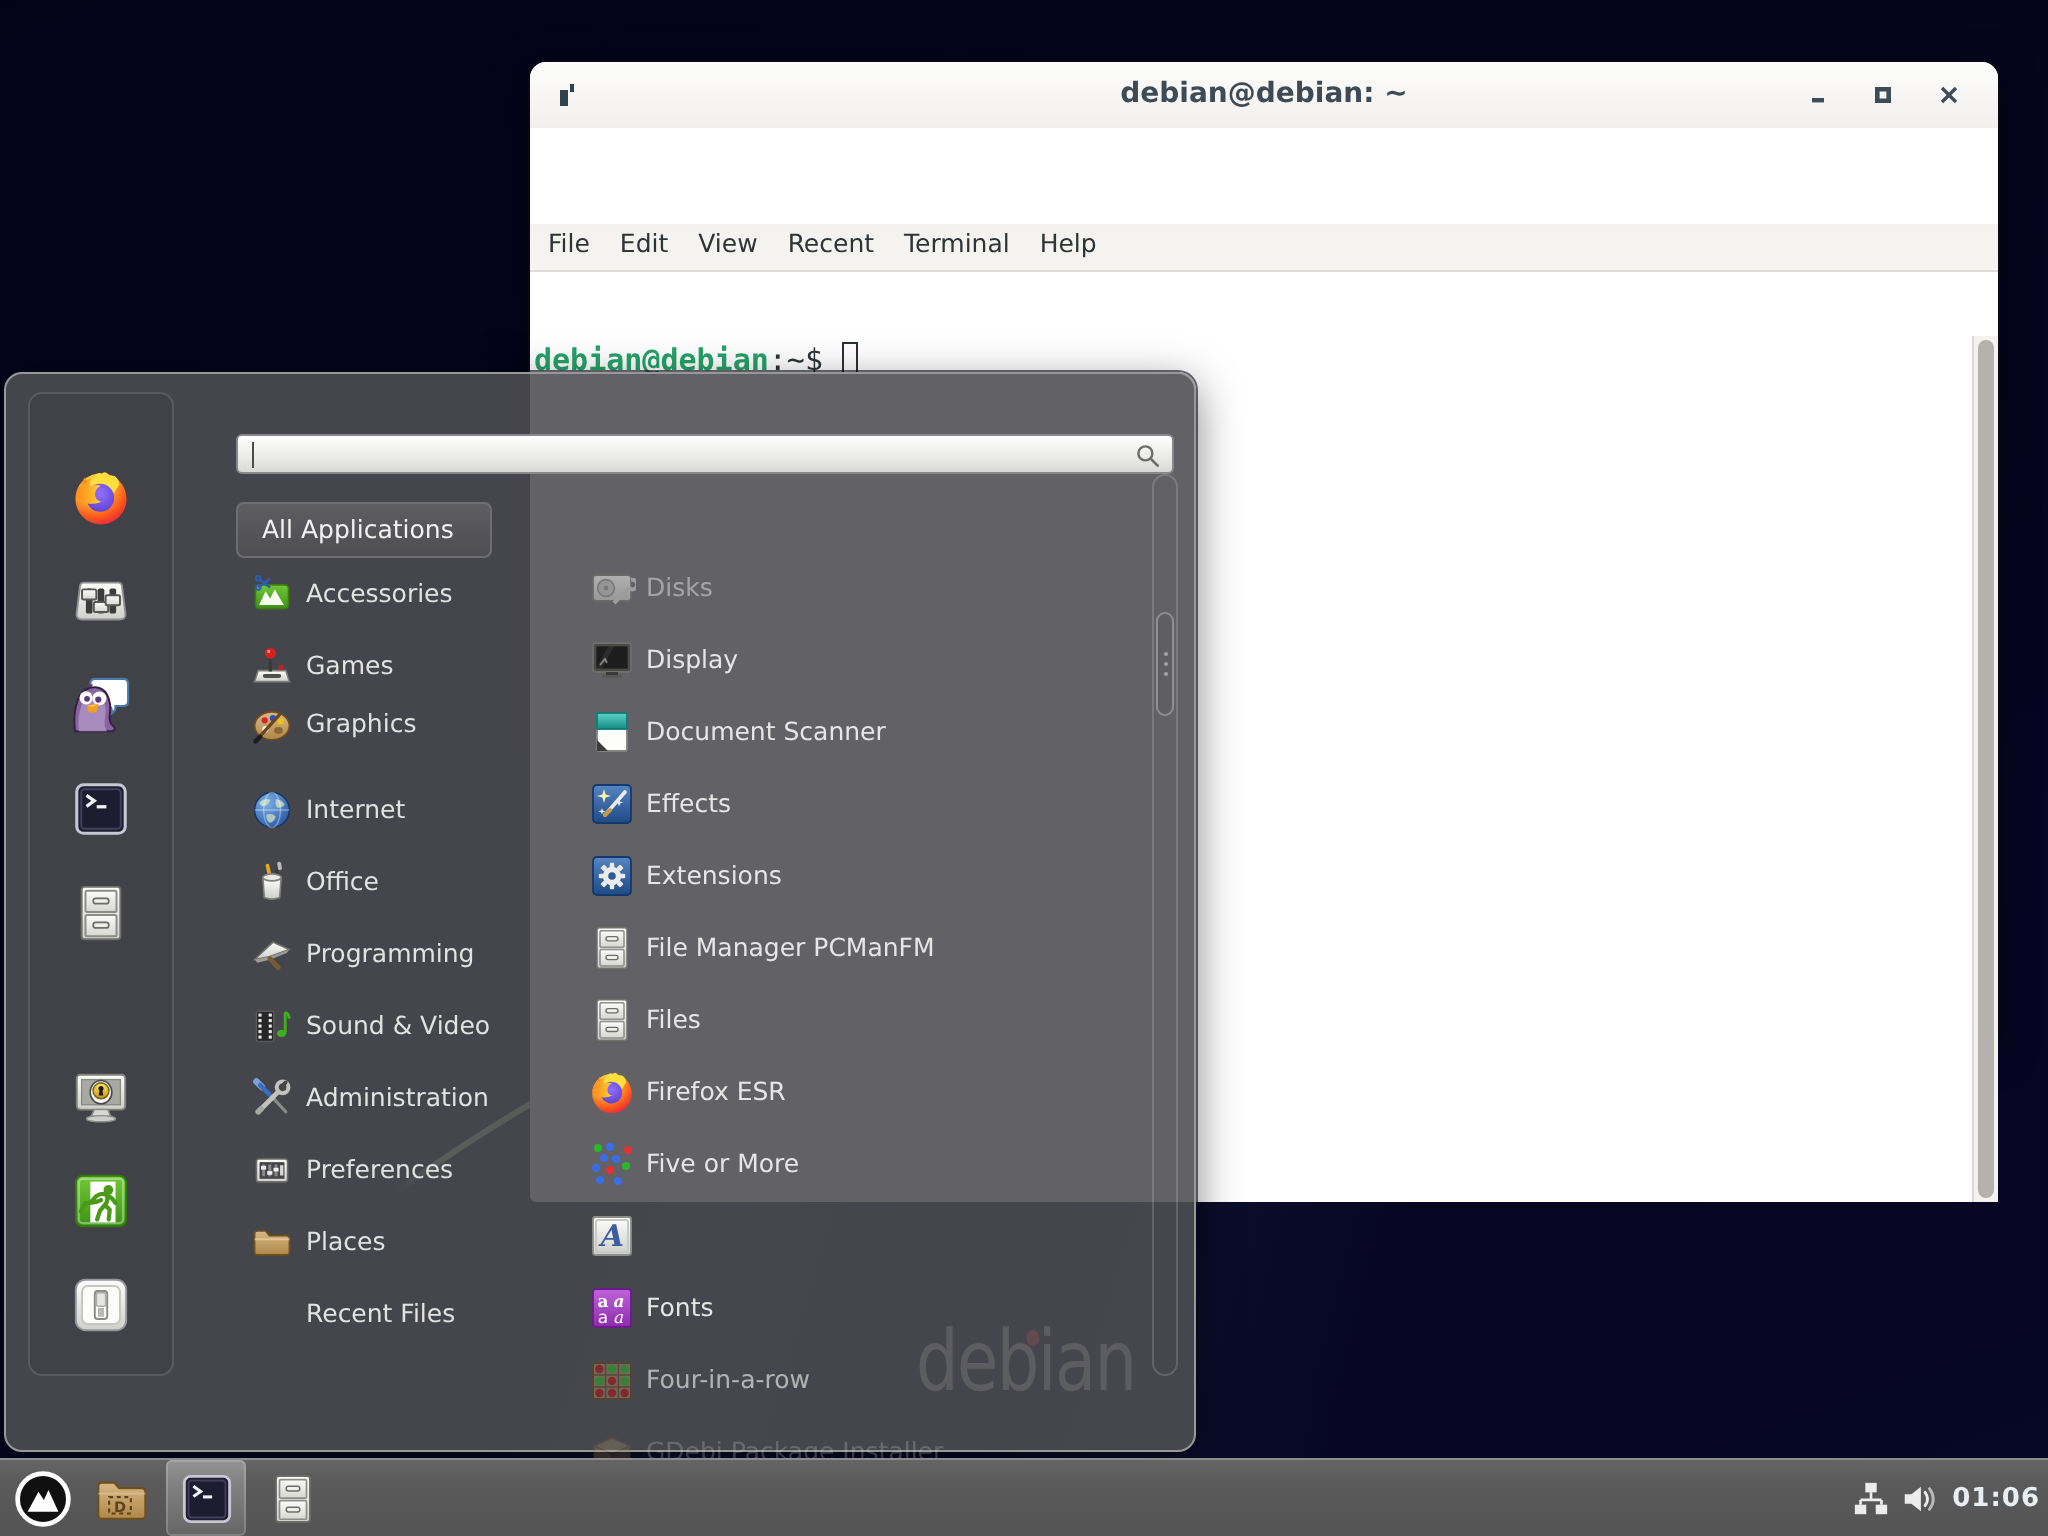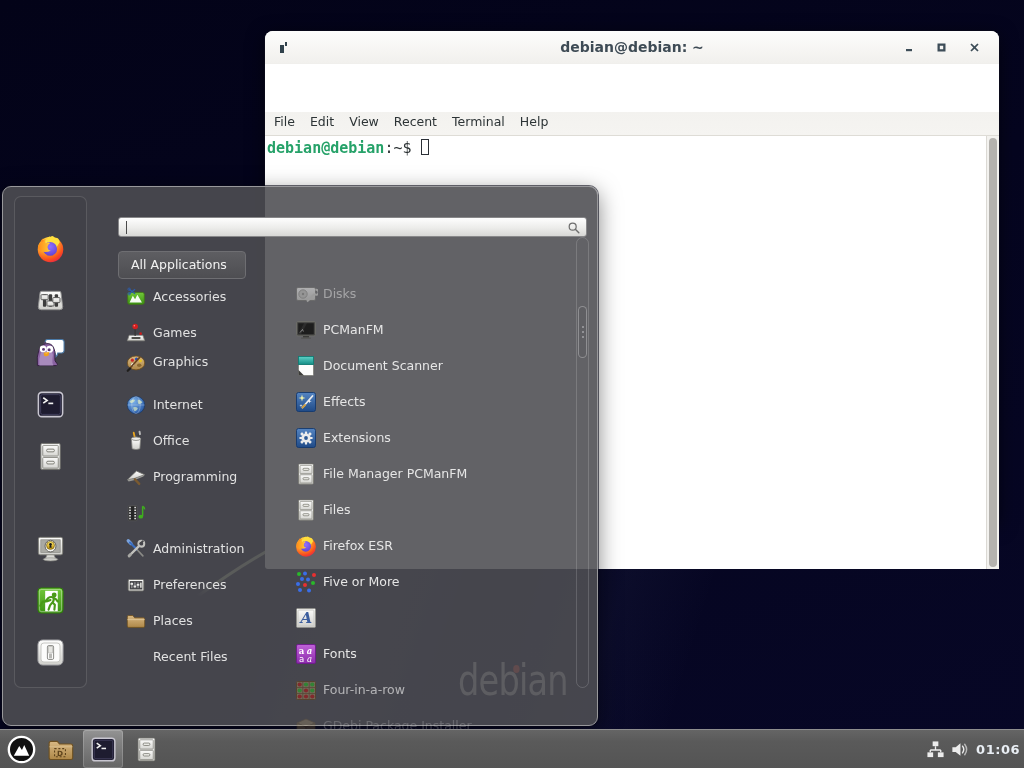--- a/index.html
+++ b/index.html
@@ -31,21 +31,21 @@
     text-align:center; font-weight:bold; font-size:14px; color:#3e4b55; }
   .term-appicon { position:absolute; left:15px; top:11px; width:8px; height:12px; }
   .term-appicon .bar { position:absolute; left:0; top:3px; width:4px; height:8px; background:#31424c; }
   .term-appicon .dot { position:absolute; left:4.5px; top:0; width:2px; height:4px; background:#31424c; }
   .term-btns { position:absolute; right:8px; top:0; height:33px; display:flex; align-items:center; }
   .term-btn { width:33px; height:33px; display:flex; align-items:center; justify-content:center; }
   .term-menubar { position:relative; height:24px; background:linear-gradient(180deg,#f3f2ef,#f5f4f1);
     border-bottom:1px solid #dedcd6; display:flex; align-items:flex-start; padding-left:9px;margin-top:48px; }
   .term-menuitem { font-size:12.5px; color:#2d3436; margin-right:15px; padding:2px 0; }
   .term-content { position:relative; height:433px; background:#ffffff; border-radius:0 0 3px 3px;
-    font-family:"DejaVu Sans Mono","Liberation Mono",monospace; font-size:15px; line-height:20px; }
+    font-family:"DejaVu Sans Mono","Liberation Mono",monospace; font-size:15px; line-height:20px;margin-top:32px; }
   .term-line { position:absolute; left:2px; top:2px; white-space:pre; color:#2e3436; }
   .p-user { color:#26a269; font-weight:bold; }
   .term-cursor { display:inline-block; width:8px; height:16px; border:1.5px solid #2b3036;
     vertical-align:-2px; margin-left:9px; }
   .term-scrollbar { position:absolute; right:0; top:0; width:13px; height:433px; background:#f3f2ef;
     border-left:1px solid #dbd9d4; }
   .term-thumb { position:absolute; left:2px; top:2px; width:8px; height:429px; background:#b4b2ae;
     border-radius:4px; }
 
   
@@ -597,20 +597,21 @@
       <div class="cat" style="top:210px">
           <svg class="ic" width="22" height="22">
             <use href="#ic-programming"></use>
           </svg>
           <span class="lb">Programming</span>
         </div>
       <div class="cat" style="top:246px">
           <svg class="ic" width="22" height="22">
             <use href="#ic-soundvideo"></use>
           </svg>
+          <span class="lb">Sound &amp; Video</span>
         </div>
       <div class="cat" style="top:282px">
           <svg class="ic" width="22" height="22">
             <use href="#ic-admin"></use>
           </svg>
           <span class="lb">Administration</span>
         </div>
       <div class="cat" style="top:318px">
           <svg class="ic" width="22" height="22">
             <use href="#ic-preferences"></use>
@@ -632,21 +633,21 @@
       <div class="app dim-half" style="top:0px">
           <svg class="ic" width="24" height="24">
             <use href="#ic-disks"></use>
           </svg>
           <span class="lb">Disks</span>
         </div>
       <div class="app" style="top:36px">
           <svg class="ic" width="24" height="24">
             <use href="#ic-display"></use>
           </svg>
-          <span class="lb">PCManFM</span>
+          <span class="lb">Display</span>
         </div>
       <div class="app" style="top:72px">
           <svg class="ic" width="24" height="24">
             <use href="#ic-scanner"></use>
           </svg>
           <span class="lb">Document Scanner</span>
         </div>
       <div class="app" style="top:108px">
           <svg class="ic" width="24" height="24">
             <use href="#ic-effects"></use>

